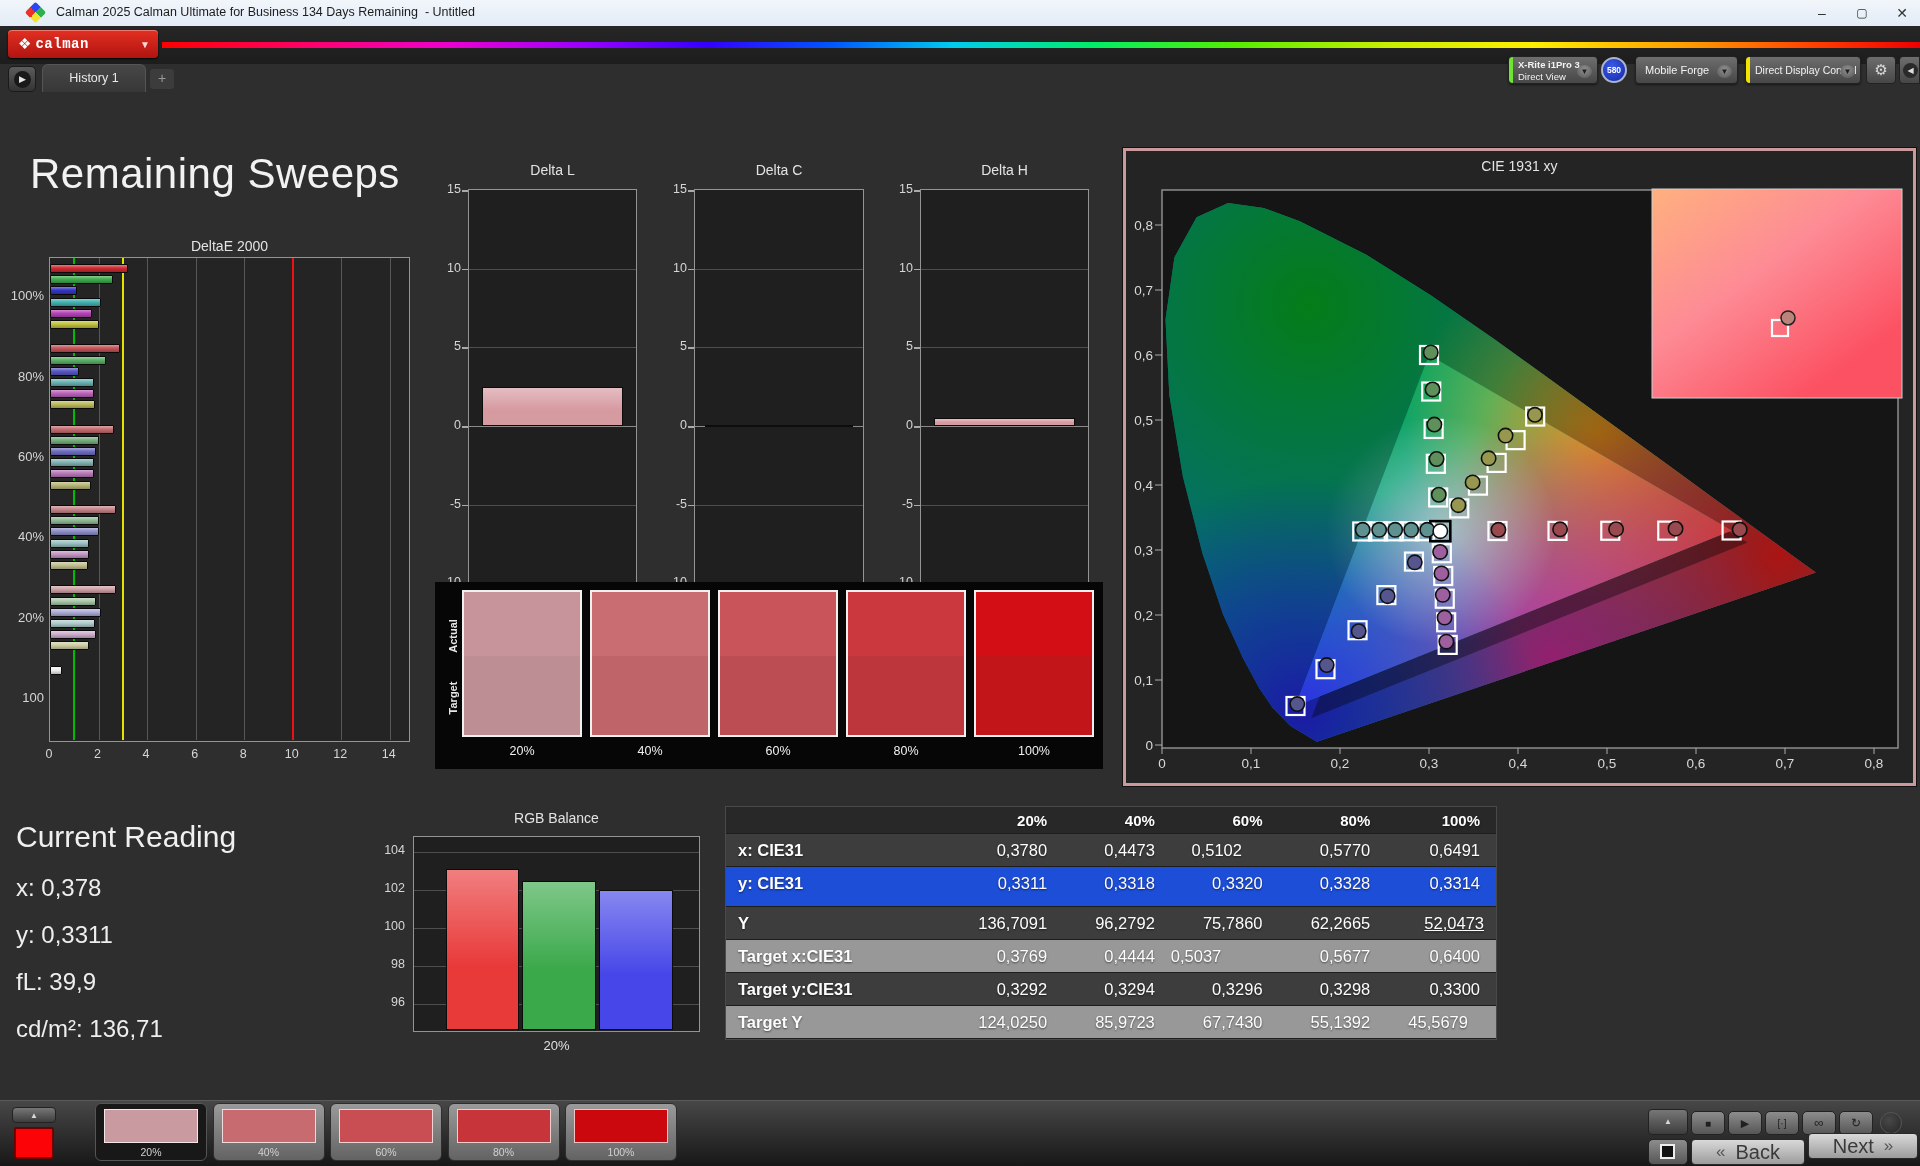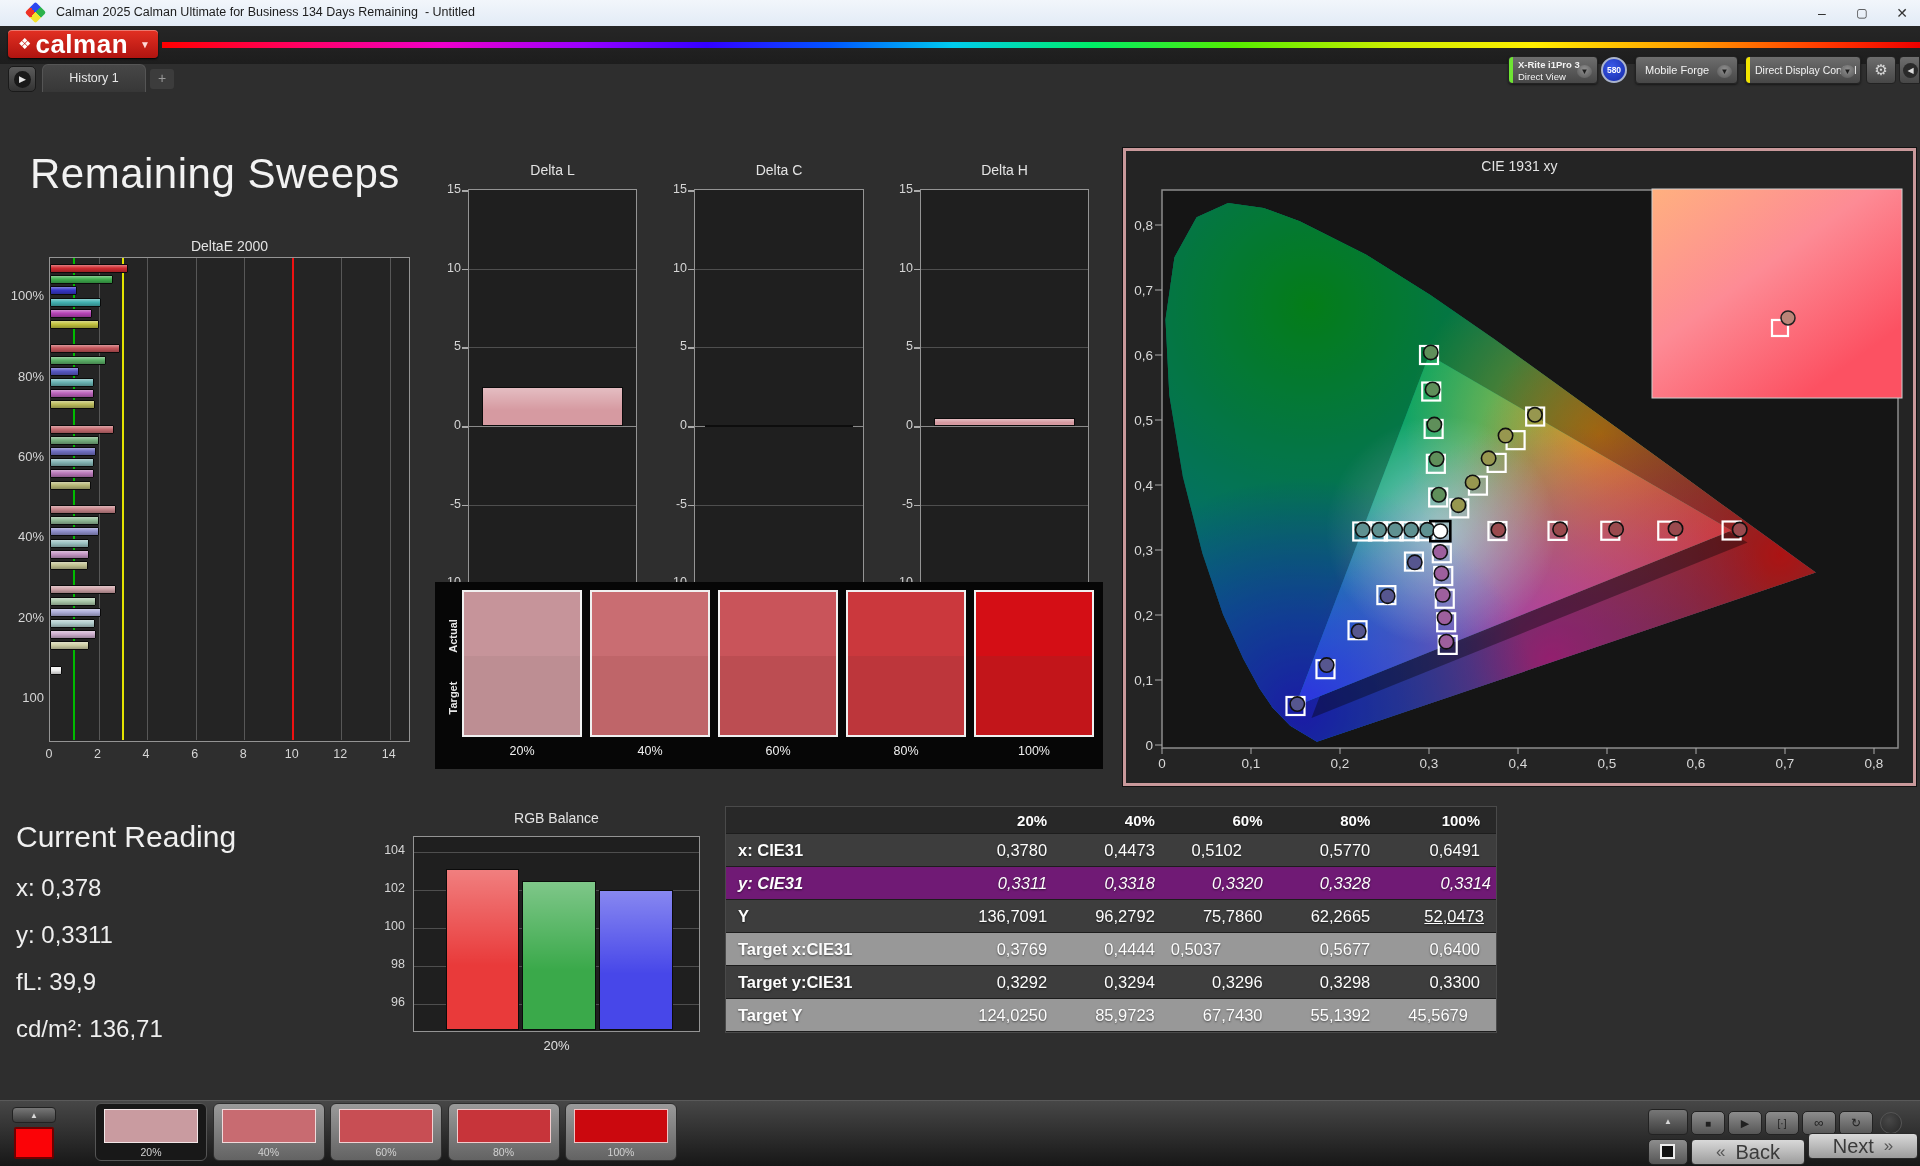--- a/index.html
+++ b/index.html
@@ -12,21 +12,21 @@
     background:linear-gradient(180deg,#f2f6fb,#e2ebf6);color:#1c1c1c;font-size:12.5px;}
   .app-icon{position:absolute;left:28px;top:5px;width:15px;height:15px;border-radius:2px;
     background:conic-gradient(#2bb24c 0 25%,#f3e32b 0 50%,#ee3124 0 75%,#2b46f0 0);transform:rotate(45deg);}
   .title-text{position:absolute;left:56px;top:5px;white-space:pre;}
   .winbtn{position:absolute;top:0;width:36px;height:26px;text-align:center;line-height:26px;color:#333;font-size:14px;}
   
   .logobar{position:absolute;left:0;top:26px;width:1920px;height:38px;background:linear-gradient(180deg,#262626,#1d1d1d);}
   .calman-btn{position:absolute;left:8px;top:4px;width:150px;height:28px;border-radius:4px;
     background:linear-gradient(180deg,#e33022,#b01410);box-shadow:inset 0 1px 0 rgba(255,255,255,.35),0 1px 2px #000;
     color:#fff;display:flex;align-items:center;padding-left:10px;}
-  .calman-brand{font-size:26px;font-weight:bold;letter-spacing:.5px;}
+  .calman-brand{font-size:14px;font-weight:bold;letter-spacing:.5px;font-family:Liberation Mono, monospace;}
   .calman-diamond{font-size:15px;margin-right:4px;}
   .calman-arrow{position:absolute;right:8px;top:9px;font-size:10px;color:#ffd9d9;}
   .rainbow{position:absolute;left:162px;top:16px;right:0;height:6px;
     background:linear-gradient(90deg,#ff0000 0%,#ff0066 8%,#ee00cc 16%,#9900ff 24%,#3300ff 31%,#0055ff 38%,#00ccee 45%,#00ee66 53%,#55ee00 61%,#ccee00 70%,#ffee00 78%,#ff9900 87%,#ff3300 95%,#ee0000 100%);}
   
   .hist-open{position:absolute;left:8px;top:66px;width:28px;height:26px;border-radius:5px;
     background:linear-gradient(180deg,#5c5c5c,#333);border:1px solid #1a1a1a;}
   .hist-open .circ{position:absolute;left:5px;top:4px;width:17px;height:17px;border-radius:50%;background:#191919;
     color:#e8e8e8;font-size:9px;text-align:center;line-height:17px;}
   .hist-tab{position:absolute;left:42px;top:64px;width:104px;height:28px;border-radius:6px 6px 0 0;
@@ -524,27 +524,27 @@
         <div class="res-cell" style="width: 110px; line-height: 27px; font-weight: bold; font-size: 15px; text-align: right; padding-right: 16px; padding-left: 0px;">100%</div>
       </div>
       <div class="res-row" style="height: 33px; background: rgb(61, 61, 61);">
         <div class="res-cell" style="width: 230px; font-weight: bold; padding-left: 12px;">x: CIE31</div>
         <div class="res-cell" style="width: 108px; text-align: right; padding-right: 16px;">0,3780</div>
         <div class="res-cell" style="width: 108px; text-align: right; padding-right: 16px;">0,4473</div>
         <div class="res-cell" style="width: 108px; text-align: center; padding-right: 16px;">0,5102</div>
         <div class="res-cell" style="width: 108px; text-align: right; padding-right: 16px;">0,5770</div>
         <div class="res-cell" style="width: 110px; text-align: right; padding-right: 16px;">0,6491</div>
       </div>
-      <div class="res-row" style="height: 33px; background: #701a75; font-style: italic;">
+      <div class="res-row" style="height: 40px; background: #1d4ed8;">
         <div class="res-cell" style="width: 230px; font-weight: bold; padding-left: 12px;">y: CIE31</div>
         <div class="res-cell" style="width: 108px; text-align: right; padding-right: 16px;">0,3311</div>
         <div class="res-cell" style="width: 108px; text-align: right; padding-right: 16px;">0,3318</div>
         <div class="res-cell" style="width: 108px; text-align: right; padding-right: 16px;">0,3320</div>
         <div class="res-cell" style="width: 108px; text-align: right; padding-right: 16px;">0,3328</div>
-        <div class="res-cell" style="width: 110px; text-align: right; padding-right: 5px;">0,3314</div>
+        <div class="res-cell" style="width: 110px; text-align: right; padding-right: 16px;">0,3314</div>
       </div>
       <div class="res-row" style="height: 33px; background: rgb(61, 61, 61);">
         <div class="res-cell" style="width: 230px; font-weight: bold; padding-left: 12px;">Y</div>
         <div class="res-cell" style="width: 108px; text-align: right; padding-right: 16px;">136,7091</div>
         <div class="res-cell" style="width: 108px; text-align: right; padding-right: 16px;">96,2792</div>
         <div class="res-cell" style="width: 108px; text-align: right; padding-right: 16px;">75,7860</div>
         <div class="res-cell" style="width: 108px; text-align: right; padding-right: 16px;">62,2665</div>
         <div class="res-cell" style="width: 110px; text-align: right; padding-right: 12px; text-decoration: underline;">52,0473</div>
       </div>
       <div class="res-row" style="height: 33px; background: rgb(152, 152, 152);">

